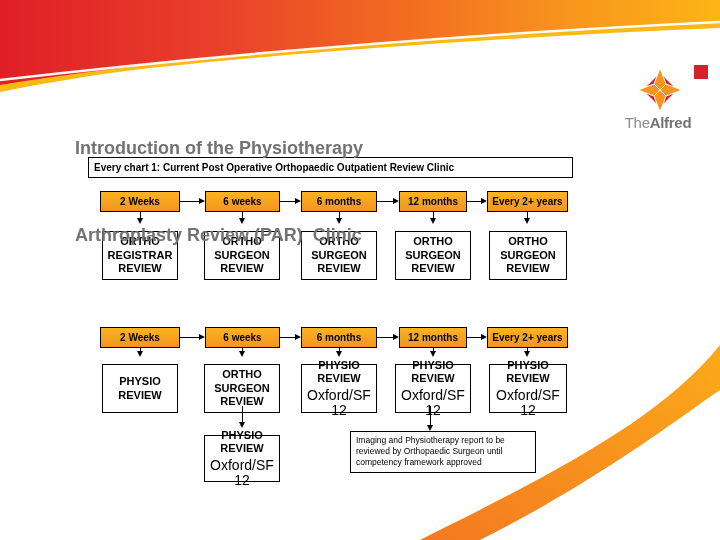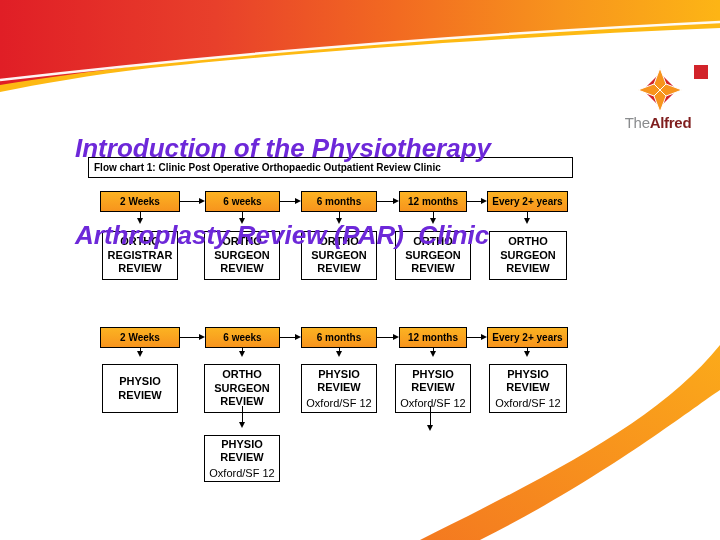--- a/index.html
+++ b/index.html
@@ -2,42 +2,42 @@
 <html><head>
 <meta charset="utf-8">
 <style>
   html,body{margin:0;padding:0;}
   .slide{position:relative;width:720px;height:540px;background:#fff;overflow:hidden;
          font-family:"Liberation Sans",sans-serif;color:#000;}
   .decor{position:absolute;pointer-events:none;}
   .header-swoosh{top:0;left:0;z-index:1;}
   .footer-swoosh{right:0;bottom:0;z-index:1;}
 
-  .title{position:absolute;left:75px;top:76px;z-index:3;font-size:26px;line-height:29px;
-         font-weight:bold;font-style:italic;color:#6d28d9;white-space:pre-wrap;}
+  .title{position:absolute;left:75px;top:76px;z-index:3;font-size:18px;line-height:29px;
+         font-weight:bold;color:#737373;white-space:pre-wrap;}
 
   
   .logo{position:absolute;left:608px;top:62px;width:104px;height:76px;z-index:3;}
   .logo-redsq{position:absolute;right:4px;top:3px;width:14px;height:14px;background:#D2232A;}
   .logo-mark{position:absolute;left:30px;top:6px;}
   .logo-text{position:absolute;left:0;top:52px;width:100px;text-align:center;font-size:15px;letter-spacing:-0.3px;}
   .logo-the{color:#8A8C8E;}
-  .logo-alfred{color:#7f1d1d;font-weight:bold;}
+  .logo-alfred{color:#737373;font-weight:bold;}
 
   
   .chart-layer{position:absolute;inset:0;z-index:2;}
   .chart-label{position:absolute;left:88px;width:485px;box-sizing:border-box;border:1px solid #000;
                background:#fff;font-weight:bold;font-size:10px;padding:4px 5px;}
   .obox{position:absolute;height:21px;box-sizing:border-box;border:1px solid #000;
         background:linear-gradient(180deg,#FCB322,#F7941D);
         font-weight:bold;font-size:10px;line-height:19px;text-align:center;}
   .wbox{position:absolute;box-sizing:border-box;border:1px solid #000;background:#fff;
         display:flex;flex-direction:column;align-items:center;justify-content:center;text-align:center;margin-top:7px;}
   .wbox .main{font-weight:bold;font-size:11px;line-height:1.22;white-space:pre-line;}
-  .wbox .sub{font-size:11px;line-height:1.1;margin-top:2px;}
+  .wbox .sub{font-size:14px;line-height:1.1;margin-top:2px;}
   .harrow{position:absolute;height:0;border-top:1px solid #000;}
   .harrow::after{content:"";position:absolute;right:-6px;top:-4px;width:0;height:0;
                  border-left:6px solid #000;border-top:3.5px solid transparent;border-bottom:3.5px solid transparent;}
   .varrow{position:absolute;width:0;border-left:1px solid #000;}
   .varrow::after{content:"";position:absolute;bottom:-6px;left:-4px;width:0;height:0;
                  border-top:6px solid #000;border-left:3.5px solid transparent;border-right:3.5px solid transparent;}
   .note-box{position:absolute;left:350px;top:431px;width:186px;min-height:40px;box-sizing:border-box;
             border:1px solid #000;background:#fff;font-size:8.5px;line-height:1.32;padding:3px 5px;}
 </style>
 </head>
@@ -82,21 +82,21 @@
       <polygon points="22,0 28,16 22,22 16,16" fill="#F7941D" stroke="#fff" stroke-width="1"></polygon>
       <polygon points="44,22 28,28 22,22 28,16" fill="#F7941D" stroke="#fff" stroke-width="1"></polygon>
       <polygon points="22,44 16,28 22,22 28,28" fill="#F7941D" stroke="#fff" stroke-width="1"></polygon>
       <polygon points="0,22 16,16 22,22 16,28" fill="#F7941D" stroke="#fff" stroke-width="1"></polygon>
     </svg>
     <div class="logo-text"><span class="logo-the">The</span><span class="logo-alfred">Alfred</span></div>
   </div>
 
   <div class="chart-layer">
 
-    <div class="chart-label" style="top:157px;">Flow chart 1: Clinic  Post Operative Orthopaedic Outpatient Review Clinic</div>
+    <div class="chart-label" style="top:157px;">Every chart 1: Current  Post Operative Orthopaedic Outpatient Review Clinic</div>
 
     <div class="obox" style="left:100px;top:191px;width:80px;">2 Weeks</div>
     <div class="obox" style="left:205px;top:191px;width:75px;">6 weeks</div>
     <div class="obox" style="left:301px;top:191px;width:76px;">6 months</div>
     <div class="obox" style="left:399px;top:191px;width:68px;">12 months</div>
     <div class="obox" style="left:487px;top:191px;width:81px;">Every 2+ years</div>
 
     <div class="harrow" style="left:180px;top:201px;width:19px;"></div>
     <div class="harrow" style="left:280px;top:201px;width:15px;"></div>
     <div class="harrow" style="left:377px;top:201px;width:16px;"></div>
@@ -178,15 +178,16 @@
     </div>
 
     <div class="varrow" style="left:242px;top:406px;height:16px;"></div>
     <div class="wbox" style="left:204px;top:428px;width:76px;height:47px;">
       <span class="main">PHYSIO
 REVIEW</span>
       <span class="sub">Oxford/SF 12</span>
     </div>
 
     <div class="varrow" style="left:430px;top:406px;height:19px;"></div>
+    <div class="note-box">Imaging and Physiotherapy report to be reviewed by Orthopaedic Surgeon until competency framework approved</div>
 
   </div>
 </div>
 
 </body></html>

